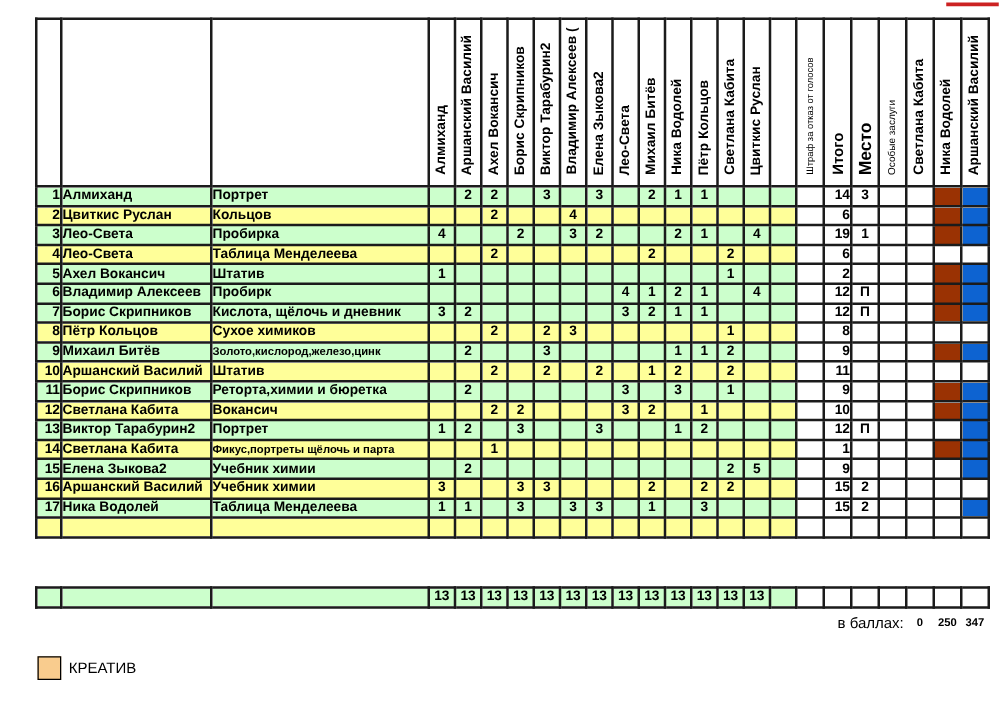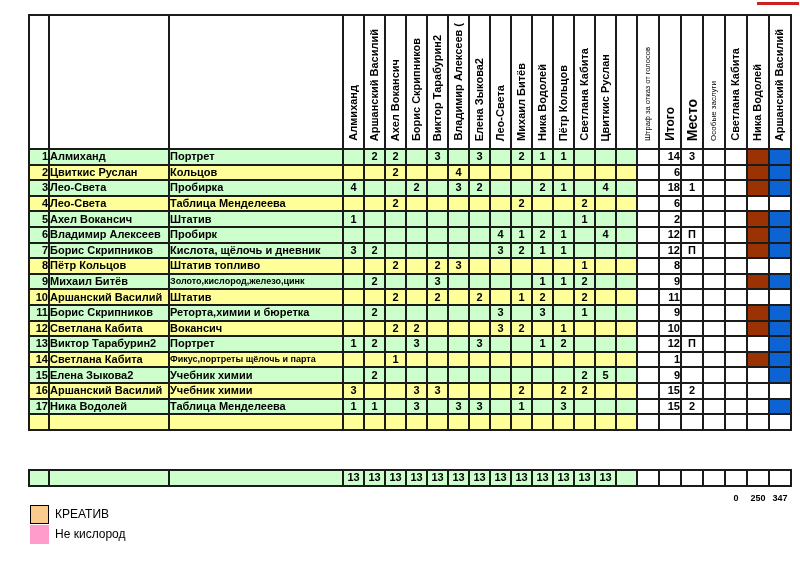--- a/index.html
+++ b/index.html
@@ -30,21 +30,21 @@
   .item.small{font-size:9px;}
   .vote{text-align:center;font-weight:bold;}
   .total{text-align:right;padding-right:3px;font-weight:bold;}
   .place{text-align:center;font-weight:bold;font-size:13px;}
   .cnt{text-align:center;font-weight:bold;}
   .points{position:absolute;left:28px;top:491px;width:770px;height:14px;font-size:12px;}
   .points-label{position:absolute;left:500px;width:195px;text-align:right;}
   .pv{position:absolute;width:22px;text-align:center;font-weight:bold;font-size:9px;top:2px;}
   .pv0{left:697px;}.pv1{left:719px;}.pv2{left:741px;}
   .legend{position:absolute;left:30px;top:504px;font-size:12px;}
-  .legend-row{display:flex;align-items:center;height:20px;}
+  .legend-row{display:flex;align-items:center;height:20px;margin-top:20px;}
   .swatch{width:19px;height:19px;box-sizing:border-box;flex:0 0 19px;}
   .swatch.creative{background:var(--creative,#F9CC8E);border:1px solid #000;}
   .swatch.novote{background:var(--novote,#FF9CCB);}
   .legend-label{margin-left:6px;}
 </style>
 </head>
 <body>
 
 <div class="page">
   <div class="red-line"></div>
@@ -169,21 +169,21 @@
           <td class="vote">3</td>
           <td class="vote">2</td>
           <td class="vote"></td>
           <td class="vote"></td>
           <td class="vote">2</td>
           <td class="vote">1</td>
           <td class="vote"></td>
           <td class="vote">4</td>
           <td class="vote"></td>
           <td class="white"></td>
-          <td class="total white">18</td>
+          <td class="total white">19</td>
           <td class="place white">1</td>
           <td class="white"></td>
           <td class="white"></td>
           <td class="brown"></td>
           <td class="blue"></td>
         </tr>
         <tr class="yellow">
           <td class="num">4</td>
           <td class="name">Лео-Света</td>
           <td class="item">Таблица Менделеева</td>
@@ -283,21 +283,21 @@
           <td class="total white">12</td>
           <td class="place white">П</td>
           <td class="white"></td>
           <td class="white"></td>
           <td class="brown"></td>
           <td class="blue"></td>
         </tr>
         <tr class="yellow">
           <td class="num">8</td>
           <td class="name">Пётр Кольцов</td>
-          <td class="item">Штатив топливо</td>
+          <td class="item">Сухое химиков</td>
           <td class="vote"></td>
           <td class="vote"></td>
           <td class="vote">2</td>
           <td class="vote"></td>
           <td class="vote">2</td>
           <td class="vote">3</td>
           <td class="vote"></td>
           <td class="vote"></td>
           <td class="vote"></td>
           <td class="vote"></td>
@@ -627,20 +627,21 @@
           <td class="white"></td>
           <td class="white"></td>
           <td class="white"></td>
           <td class="white"></td>
           <td class="white"></td>
         </tr>
     </tbody>
   </table>
 
   <div class="points">
+    <span class="points-label">в баллах:</span>
     <span class="pv pv0">0</span>
     <span class="pv pv1">250</span>
     <span class="pv pv2">347</span>
   </div>
 
   <div class="legend">
     <div class="legend-row">
       <span class="swatch creative"></span>
       <span class="legend-label">КРЕАТИВ</span>
     </div>

